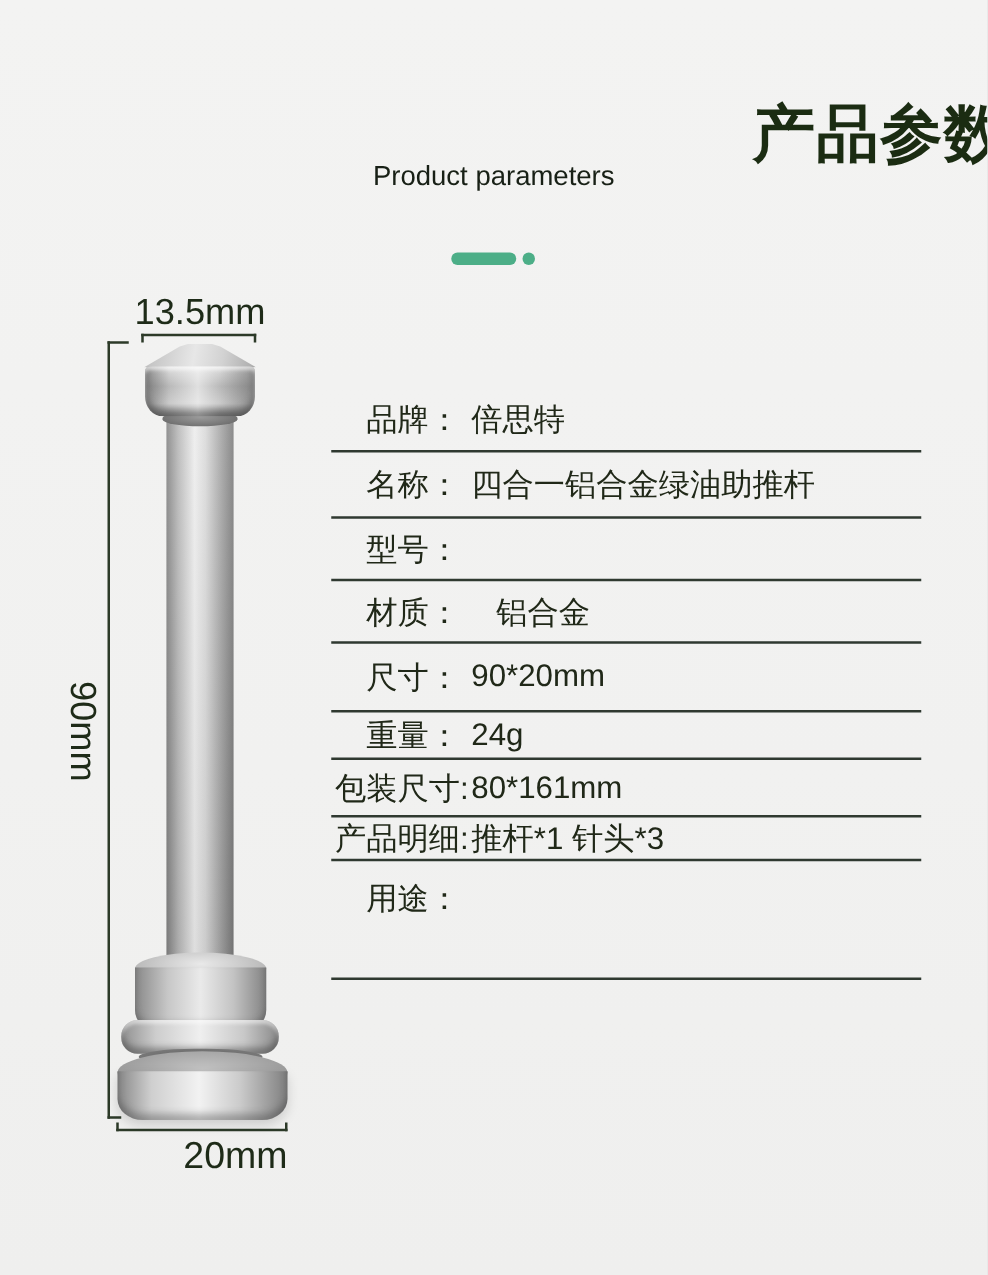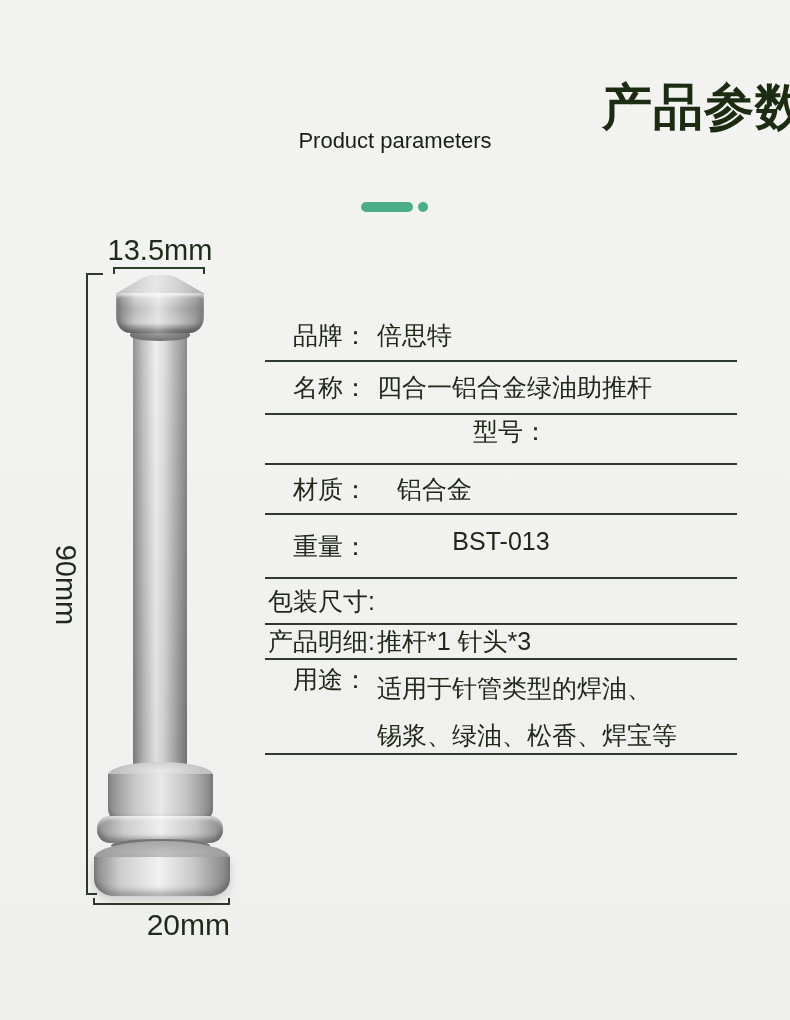--- a/index.html
+++ b/index.html
@@ -107,24 +107,24 @@
     position:absolute;left:94px;top:857px;width:136px;height:39px;
     border-radius:0 0 20px 20px / 0 0 17px 17px;
     background:linear-gradient(90deg,#878787,#cfcfcf 20%,#f2f2f2 48%,#cbcbcb 72%,#7f7f7f);
     box-shadow:inset 0 -5px 6px rgba(50,50,50,.35), 0 4px 9px rgba(0,0,0,.15);
   }
   
   .specs{position:absolute;left:265px;top:310px;width:472px;font-size:25px;font-weight:500;color:#202818;}
   .row{display:flex;align-items:center;border-bottom:2px solid #2f3930;box-sizing:border-box;}
   .row .label{width:112px;flex:0 0 112px;padding-left:3px;box-sizing:border-box;}
   .row .value{flex:1;}
-  .r1{height:52px;} .r2{height:53px;} .r3{height:50px;flex-direction:column;} .r4{height:50px;gap:20px;}
-  .r5{height:55px;} .r6{height:64px;} .r7{height:46px;} .r8{height:35px;}
+  .r1{height:52px;} .r2{height:53px;} .r3{height:50px;} .r4{height:50px;gap:20px;}
+  .r5{height:55px;} .r6{height:38px;} .r7{height:46px;} .r8{height:35px;}
   .r9{height:95px;align-items:flex-start;}
-  .r9 .label{padding-top:3px;}
+  .r9 .label{padding-top:13px;}
   .r9 .value{padding-top:5px;line-height:47px;}
 </style>
 </head>
 <body>
 
 <div class="page">
 
   <h1 class="title">产品参数</h1>
   <div class="subtitle">Product parameters</div>
   <div class="accent-bar"></div>
@@ -156,38 +156,39 @@
     <div class="row r1">
       <div class="label">　品牌：</div>
       <div class="value">倍思特</div>
     </div>
     <div class="row r2">
       <div class="label">　名称：</div>
       <div class="value">四合一铝合金绿油助推杆</div>
     </div>
     <div class="row r3">
       <div class="label">　型号：</div>
-      <div class="value">BST-013</div>
     </div>
     <div class="row r4">
       <div class="label">　材质：</div>
       <div class="value">铝合金</div>
     </div>
+    <div class="row r5">
+      <div class="label">　尺寸：</div>
+      <div class="value">90*20mm</div>
+    </div>
     <div class="row r6">
       <div class="label">　重量：</div>
+      <div class="value">24g</div>
     </div>
     <div class="row r7">
       <div class="label">包装尺寸:</div>
+      <div class="value">80*161mm</div>
     </div>
     <div class="row r8">
       <div class="label">产品明细:</div>
       <div class="value">推杆*1 针头*3</div>
     </div>
     <div class="row r9">
       <div class="label">　用途：</div>
-      <div class="value">
-        <div>适用于针管类型的焊油、</div>
-        <div>锡浆、绿油、松香、焊宝等</div>
-      </div>
     </div>
   </div>
 
 </div>
 
 </body></html>

